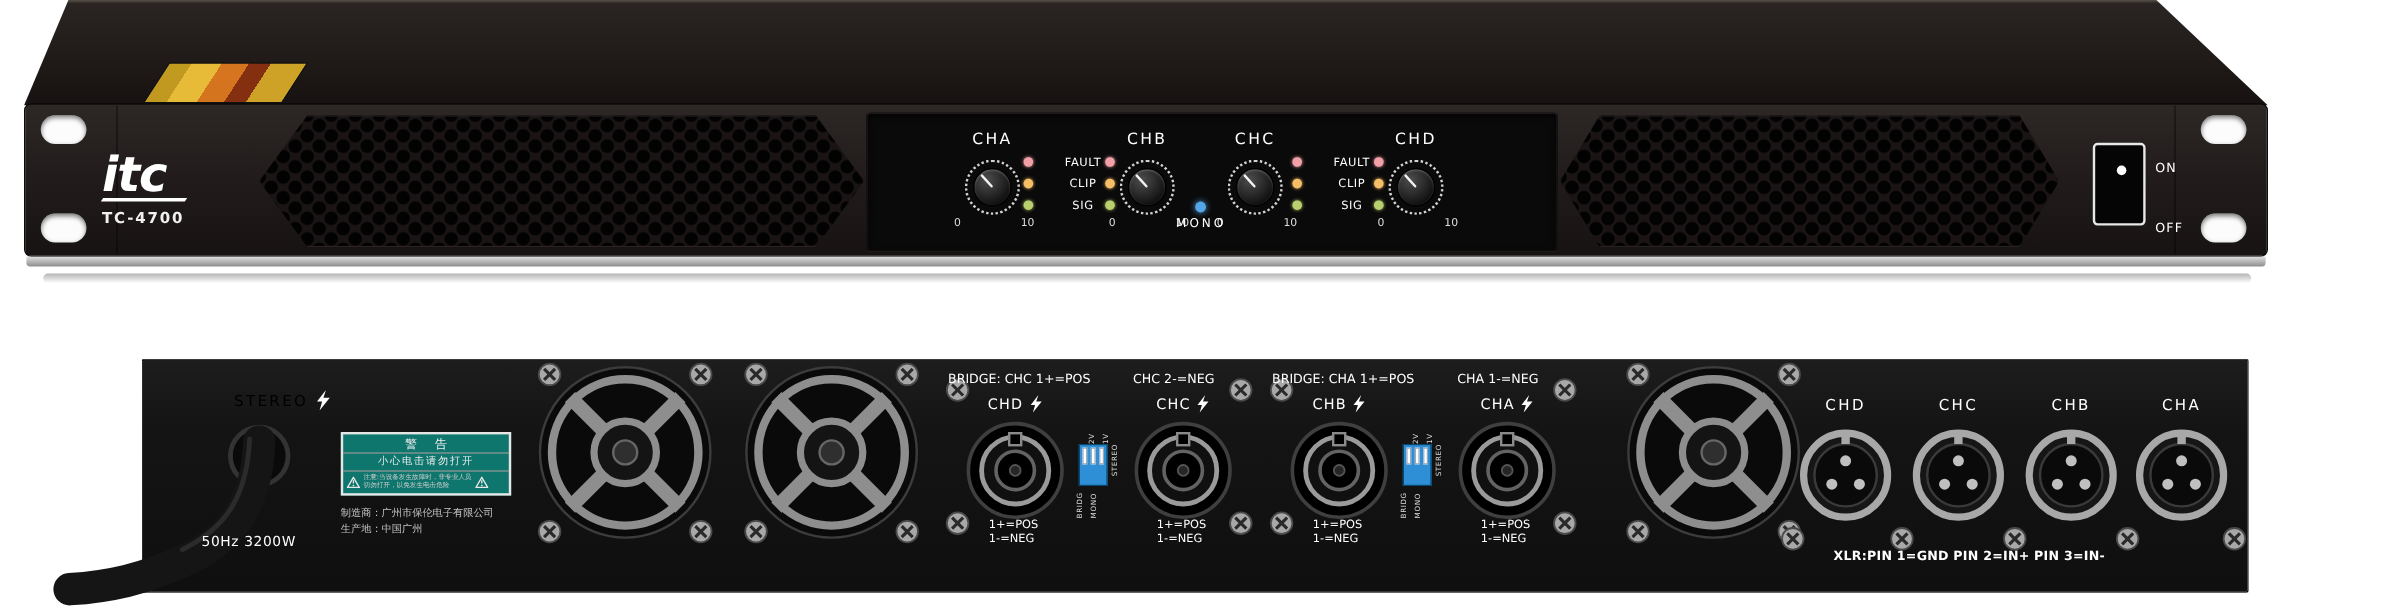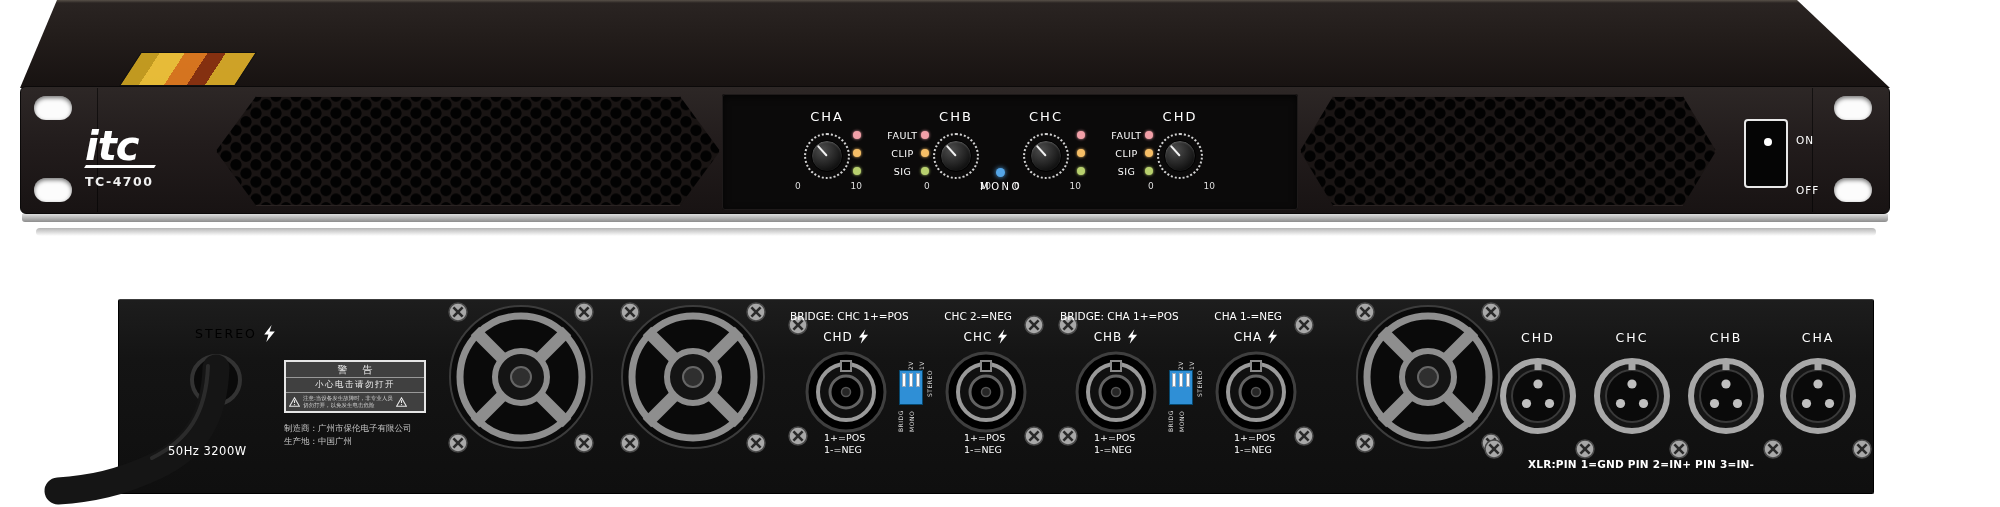--- a/index.html
+++ b/index.html
@@ -87,21 +87,21 @@
   .caution { font-size:12.5px; letter-spacing:2px; display:flex; align-items:center; gap:6px; }
   .bridge { display:flex; justify-content:space-between; width:222px; font-size:10.5px; color:#fff; }
   .out-label { width:76px; display:flex; align-items:center; justify-content:center; gap:5px;
     color:#fff; font-size:12px; letter-spacing:1px; }
   .polarity { width:46px; color:#fff; font-size:9.5px; line-height:12px; text-align:left; }
   .in-label { width:70px; text-align:center; color:#fff; font-size:12.5px; letter-spacing:2px; }
   .xlr-note { color:#fff; font-size:10.5px; letter-spacing:.2px; }
   .maker { color:#c4c4c4; font-size:8.5px; line-height:13px; }
   .rating { color:#fff; font-size:11.5px; letter-spacing:.5px; }
 
-  .warnbox { width:142px; background:#404040; border:2px solid #e6e6e6; color:#eee; }
+  .warnbox { width:142px; background:#0f766e; border:2px solid #e6e6e6; color:#eee; }
   .warn-title { text-align:center; font-size:10px; letter-spacing:6px; text-indent:6px; padding-top:1px; }
   .warn-sub { text-align:center; font-size:8.5px; letter-spacing:1.5px;
     border-top:1px solid #999; border-bottom:1px solid #999; padding:1px 0; }
   .warn-note { display:flex; align-items:center; gap:3px; padding:2px 3px; }
   .warn-lines { font-size:5.5px; line-height:7px; color:#ccc; white-space:nowrap; }
 
   .dip { width:46px; }
   .vtext { writing-mode:vertical-rl; transform:rotate(180deg); font-size:6px; letter-spacing:.5px;
     color:#ddd; line-height:7px; display:inline-block; }
   .dip-top { display:flex; gap:4px; justify-content:center; height:17px; }

